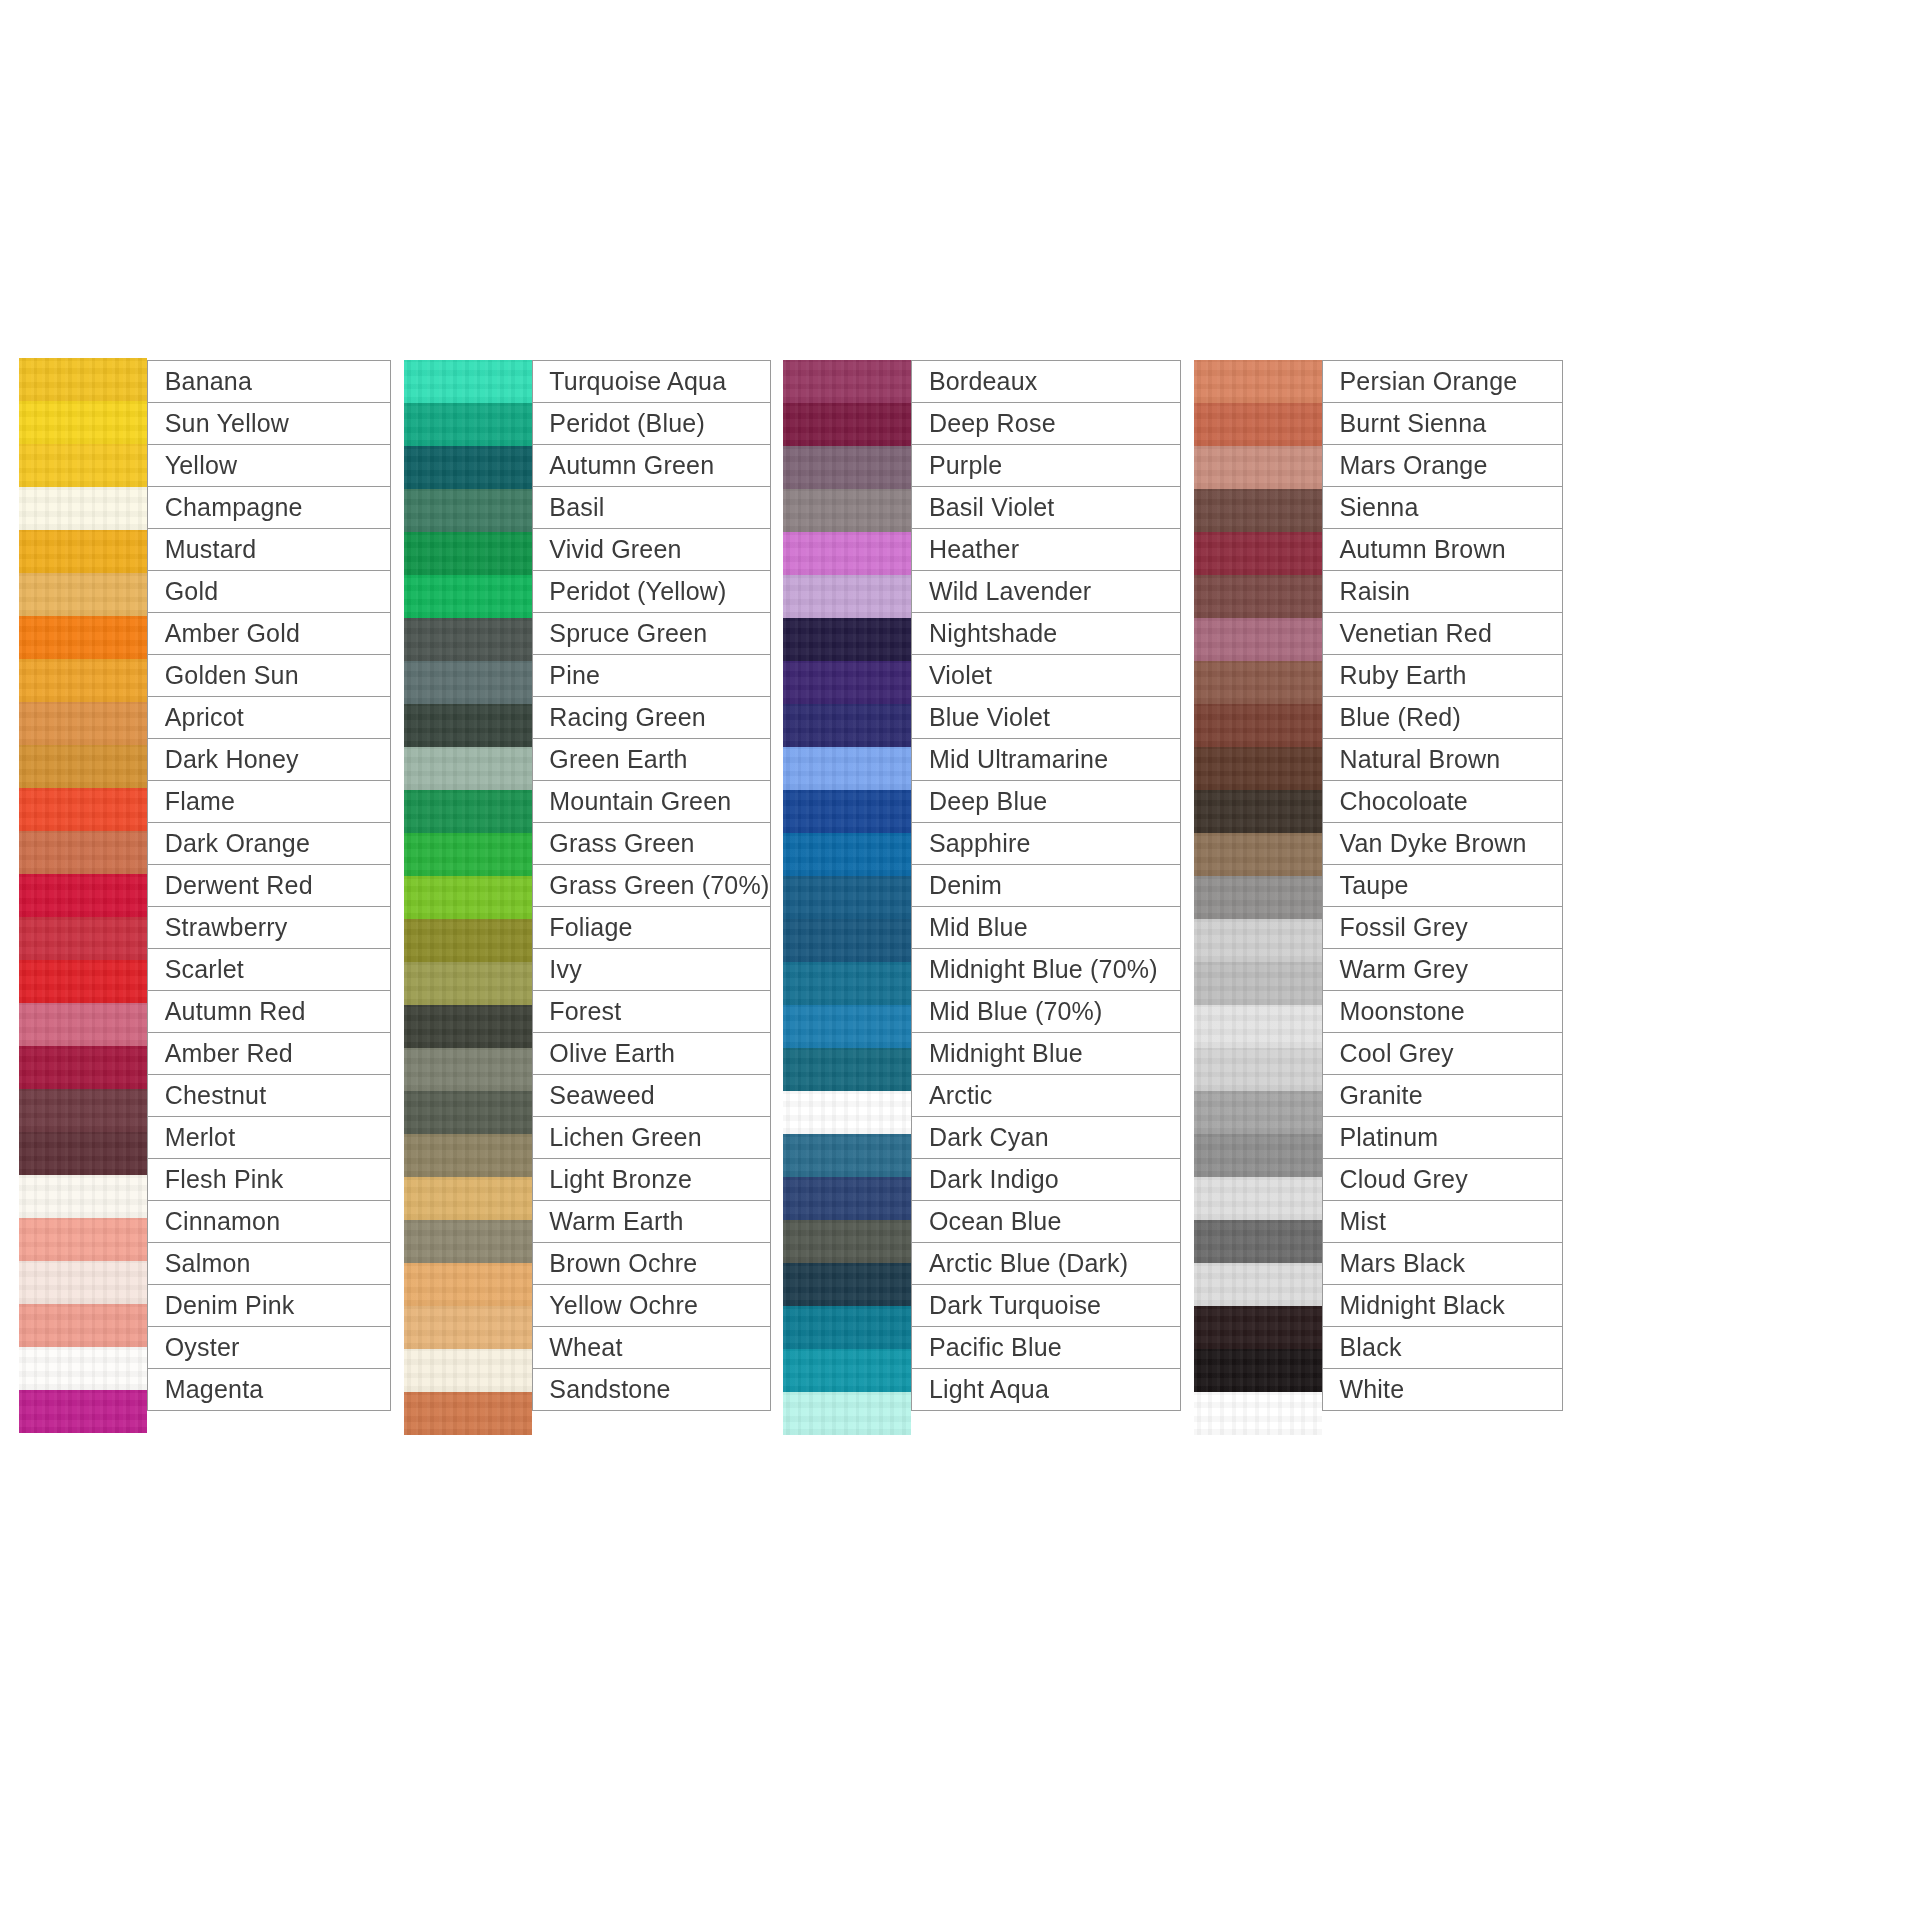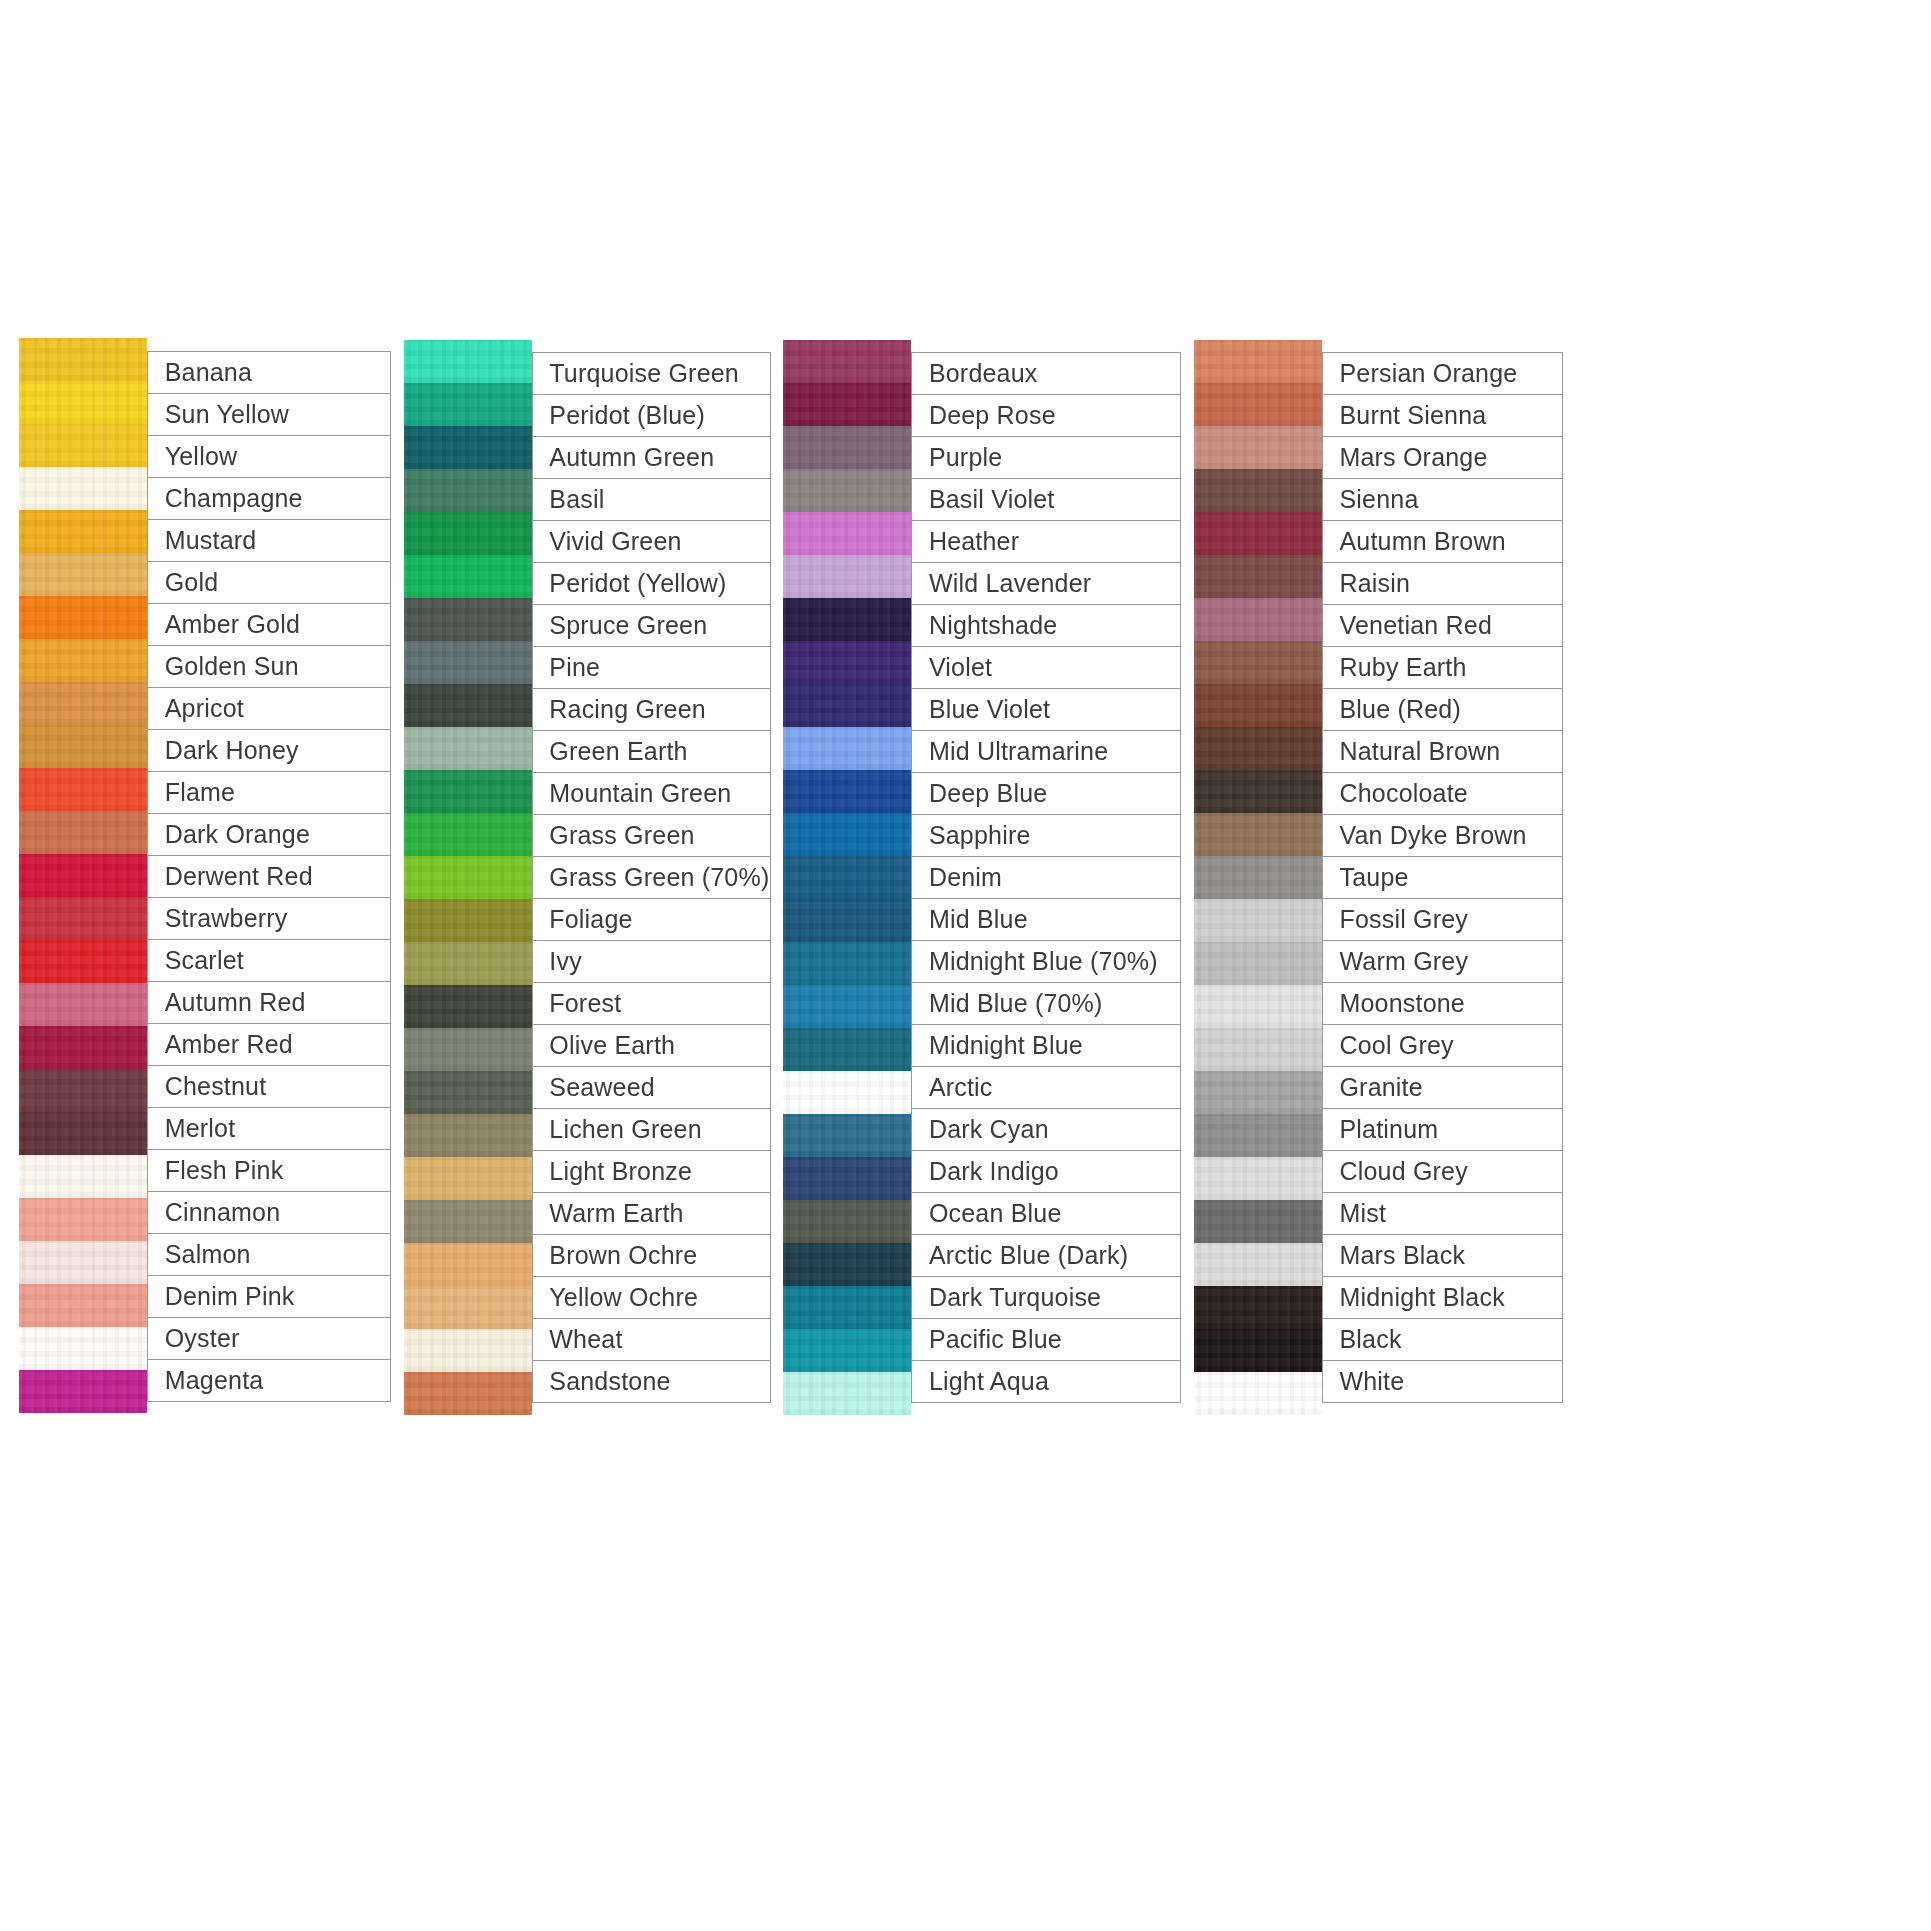--- a/index.html
+++ b/index.html
@@ -15,22 +15,23 @@
     left: 19.3px;
     top: 340px;
     width: 1892px;
     display: flex;
     flex-direction: row;
     align-items: flex-start;
   }
   .palette-column {
     display: flex;
     flex-direction: row;
-    align-items: center;
+    align-items: flex-start;
     margin-right: 12.6px;
+    margin-top: 20px;
   }
   .swatch-strip {
     display: flex;
     flex-direction: column;
     width: 128px;
   }
   .swatch {
     height: 43px;
     width: 128px;
     position: relative;
@@ -151,21 +152,21 @@
         <div class="swatch" style="background: rgb(86, 93, 81);"></div>
         <div class="swatch" style="background: rgb(141, 130, 98);"></div>
         <div class="swatch" style="background: rgb(221, 179, 105);"></div>
         <div class="swatch" style="background: rgb(141, 135, 112);"></div>
         <div class="swatch" style="background: rgb(232, 172, 106);"></div>
         <div class="swatch" style="background: rgb(231, 181, 122);"></div>
         <div class="swatch" style="background: rgb(247, 241, 224);"></div>
         <div class="swatch" style="background: rgb(209, 121, 76);"></div>
       </div>
       <div class="label-strip">
-        <div class="label-cell w-col2">Turquoise Green</div>
+        <div class="label-cell w-col2">Turquoise Aqua</div>
         <div class="label-cell w-col2">Peridot (Blue)</div>
         <div class="label-cell w-col2">Autumn Green</div>
         <div class="label-cell w-col2">Basil</div>
         <div class="label-cell w-col2">Vivid Green</div>
         <div class="label-cell w-col2">Peridot (Yellow)</div>
         <div class="label-cell w-col2">Spruce Green</div>
         <div class="label-cell w-col2">Pine</div>
         <div class="label-cell w-col2">Racing Green</div>
         <div class="label-cell w-col2">Green Earth</div>
         <div class="label-cell w-col2">Mountain Green</div>

